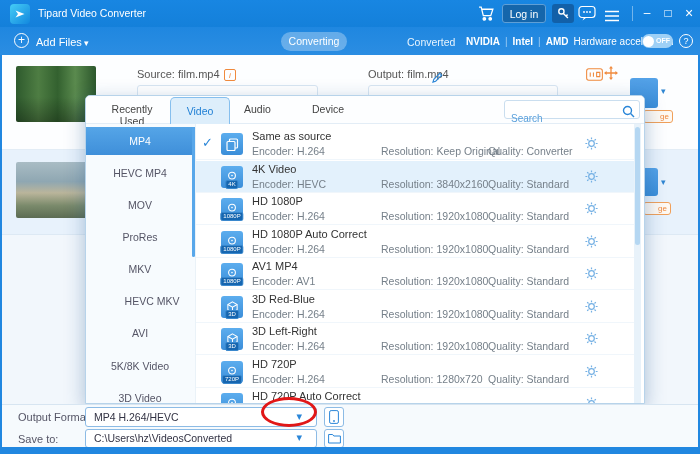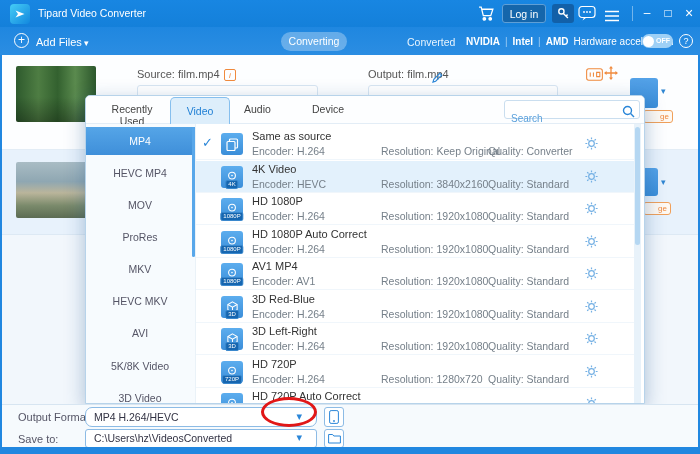--- a/index.html
+++ b/index.html
@@ -199,21 +199,21 @@
       </span>
     </div>
 
     <div class="abs sidebar"></div>
     <div class="abs cat-sel-bg"></div>
     <div class="abs cat cat-sel" style="left:0;top:35px;">MP4</div>
     <div class="abs cat" style="left:0;top:67px;">HEVC MP4</div>
     <div class="abs cat" style="left:0;top:99px;">MOV</div>
     <div class="abs cat" style="left:0;top:131px;">ProRes</div>
     <div class="abs cat" style="left:0;top:163px;">MKV</div>
-    <div class="abs cat" style="left:0;top:195px;">HEVC MKV</div>
+    <div class="abs cat" style="left:12px;top:195px;">HEVC MKV</div>
     <div class="abs cat" style="left:0;top:227px;">AVI</div>
     <div class="abs cat" style="left:0;top:260px;">5K/8K Video</div>
     <div class="abs cat" style="left:0;top:292px;">3D Video</div>
     <div class="abs sbarthumb"></div>
 
     <div class="abs frow" style="top:32px;">
       <span class="abs fcheck">✓</span>
       <span class="abs ficon">
         <svg width="13" height="13" viewBox="0 0 13 13">
             <rect x="3.5" y="1" width="8" height="9" rx="1" fill="none" stroke="#fff" stroke-width="1.2"></rect>
@@ -396,21 +396,21 @@
             </g>
           </svg></span>
     </div>
 
     <div class="abs lsbar"></div>
     <div class="abs lsthumb"></div>
   </div>
 
   <div class="abs footer">
     <div class="abs flabel" style="left:18px;top:6px;">Output Format:</div>
-    <div class="abs combo" style="top:2px;height:20px;border-radius:7px;">
+    <div class="abs combo" style="top:2px;height:20px;">
       <span class="combotext">MP4 H.264/HEVC</span>
       <span class="combocaret">▾</span>
     </div>
     <div class="abs iconbtn" style="top:2px;height:20px;">
       <svg width="10" height="14" viewBox="0 0 10 14" fill="none" stroke="#2a86d8">
           <rect x="0.6" y="0.6" width="8.8" height="12.8" rx="1.5"></rect>
           <circle cx="5" cy="11" r="0.9" fill="#2a86d8" stroke="none"></circle>
         </svg>
     </div>
     <div class="abs flabel" style="left:18px;top:28px;">Save to:</div>

